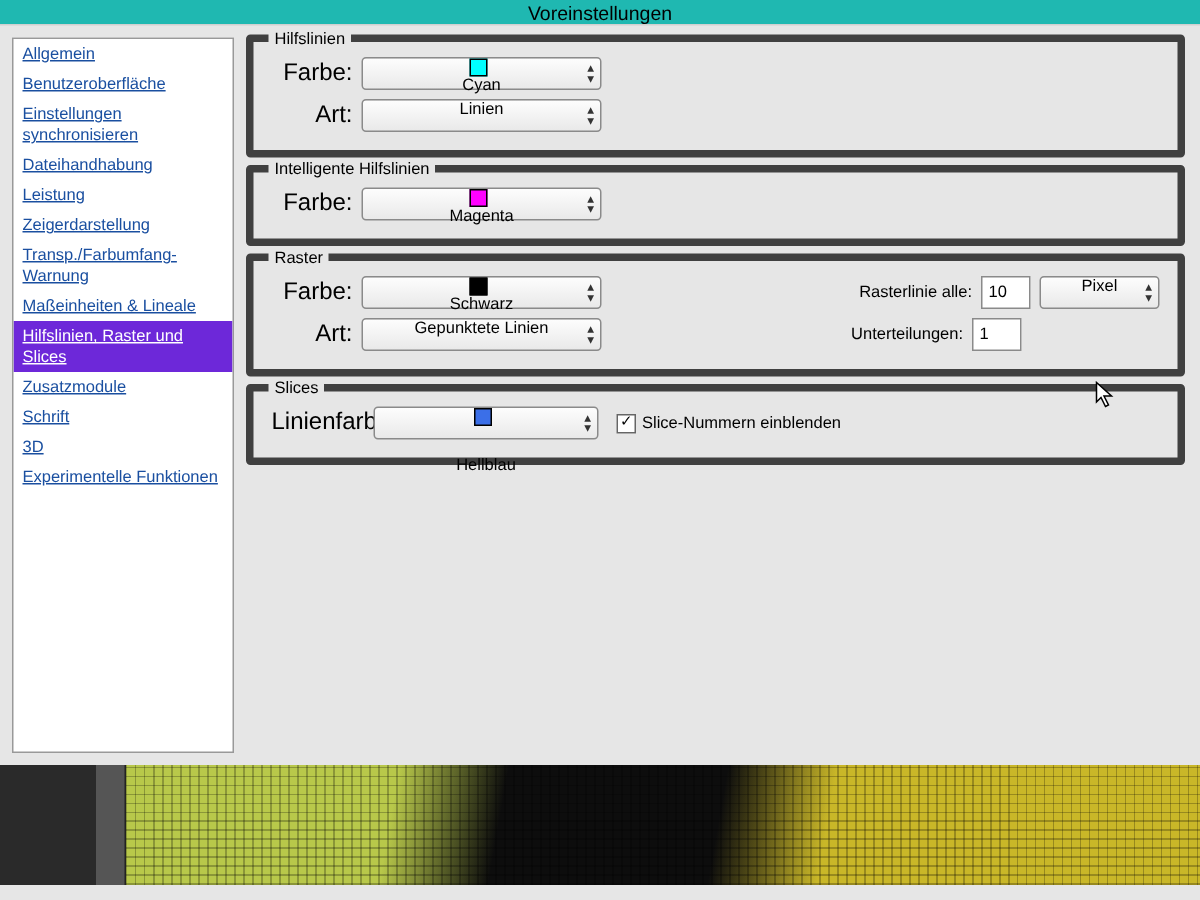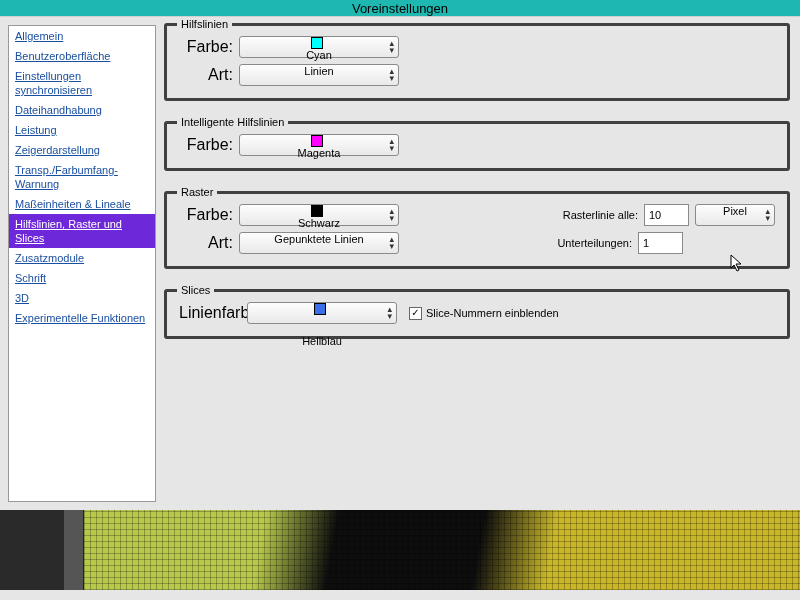--- a/index.html
+++ b/index.html
@@ -7,37 +7,37 @@
 
   .title-bar { height: 16px; background: #1fb8b1; color: #000; font-size: 13px; display: flex; align-items: center; justify-content: center; }
   .dialog-body { display: flex; height: 494px; background: #e6e6e6; border-top: 1px solid #d0d0d0; }
 
   .sidebar { width: 148px; margin: 8px 4px 8px 8px; background: #fff; border: 1px solid #999; overflow: auto; }
   .sidebar-item { font-size: 11px; color: #1a4fa0; padding: 3px 6px; cursor: pointer; line-height: 14px; text-decoration: underline; }
   .sidebar-item.selected { background: #6d28d9; color: #fff; }
 
   .content { flex: 1; padding: 6px 10px 6px 4px; font-size: 11px; color: #000; }
 
-  .group { border: 3px solid #404040; border-radius: 3px; padding: 10px 12px 12px 12px; margin-bottom: 20px; position: relative; }
+  .group { border: 5px solid #404040; border-radius: 3px; padding: 10px 12px 12px 12px; margin-bottom: 5px; position: relative; }
   .group-label { position: absolute; top: -8px; left: 10px; background: #e6e6e6; padding: 0 4px; font-size: 11px; }
 
   .row { display: flex; align-items: center; margin-bottom: 6px; min-height: 22px; }
   .row:last-child { margin-bottom: 0; }
   .lbl { text-align: right; padding-right: 6px; font-size: 16px; }
   .lbl-w1 { width: 60px; }
   .lbl-w2 { width: 68px; }
 
   .select { width: 160px; height: 22px; background: linear-gradient(#fdfdfd,#e9e9e9); border: 1px solid #8a8a8a; border-radius: 3px; display: flex; align-items: center; padding: 0 4px; position: relative; font-size: 11px; flex-direction: column; }
   .select.small { width: 150px; gap: 20px; }
   .select.tiny { width: 80px; }
   .select .swatch { width: 12px; height: 12px; border: 1px solid #000; margin-right: 4px; flex-shrink: 0; }
   .select .caret { position: absolute; right: 4px; top: 3px; font-size: 9px; line-height: 7px; color: #333; display: flex; flex-direction: column; }
   .select .caret span { height: 7px; }
 
-  .textfield { width: 45px; height: 22px; background: #fff; border: 1px solid #8a8a8a; padding: 0 4px; font-size: 11px; display: flex; align-items: center; }
+  .textfield { width: 33px; height: 22px; background: #fff; border: 1px solid #8a8a8a; padding: 0 4px; font-size: 11px; display: flex; align-items: center; }
 
   .check { display: flex; align-items: center; gap: 4px; font-size: 11px; }
   .checkbox { width: 13px; height: 13px; border: 1px solid #666; background: #fff; display: flex; align-items: center; justify-content: center; font-size: 10px; line-height: 10px; color: #000; }
 
   .right-col { margin-left: auto; display: flex; align-items: center; gap: 6px; }
 
   .cursor { position: absolute; width: 14px; height: 20px; pointer-events: none; }
 
   .footer-img { height: 80px; background: #2a2a2a; position: relative; overflow: hidden; }
   .footer-img .ruler-v { position:absolute; left:64px; top:0; bottom:0; width:20px; background:#555; border-right:1px solid #222; }

